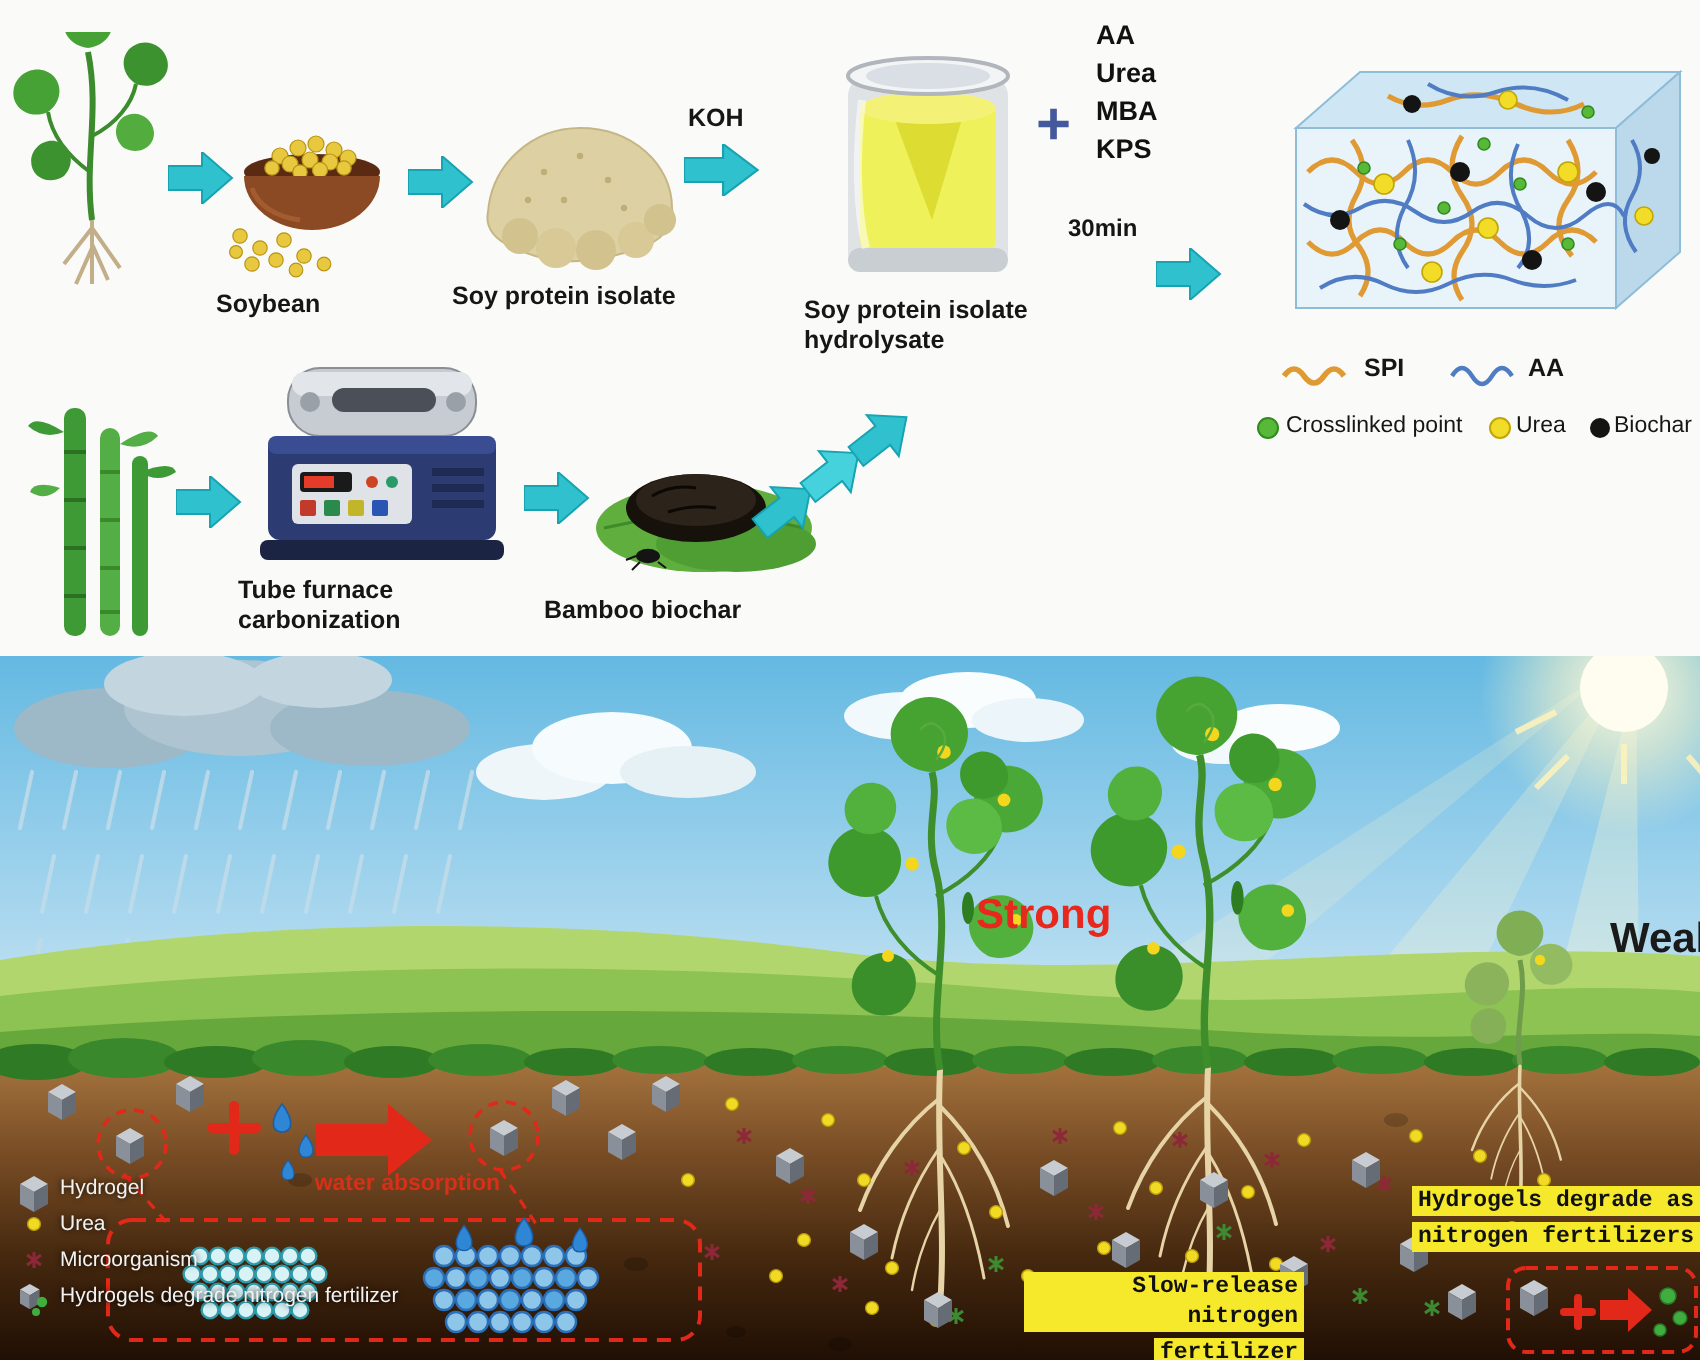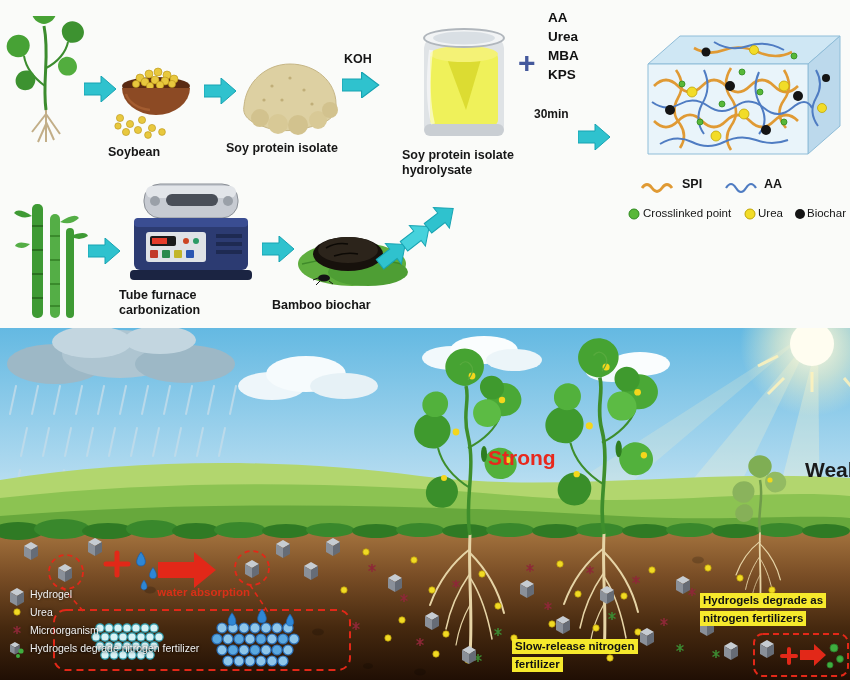--- a/index.html
+++ b/index.html
@@ -12,21 +12,21 @@
          text-align:left; line-height:15px; }
   .plus-big { position:absolute; font-weight:bold; font-size:30px; color:#44599c; }
   .reagent { font-weight:bold; font-size:13.5px; color:#111; line-height:19px; }
   .legend-txt { position:absolute; font-weight:bold; font-size:12.5px; color:#161616; }
   .legend-txt2 { position:absolute; font-weight:normal; font-size:11.5px; color:#161616; }
   .big-red { position:absolute; font-weight:bold; font-size:21px; color:#e8281c; }
   .big-black { position:absolute; font-weight:bold; font-size:21px; color:#1a1a1a; }
   .soil-legend { position:absolute; left:10px; top:588px; }
   .soil-legend .row { display:flex; align-items:flex-start; gap:5px; height:18px; }
   .soil-legend .txt { font-size:10.5px; color:#f2f2f2; text-shadow:0 0 3px rgba(0,0,0,.9); }
-  .hl { position:absolute; text-align:left; }
+  .hl { position:absolute; text-align:right;font-family:Liberation Mono, monospace; }
   .hl span { display:inline-block; background:#f6e92c; color:#111; font-weight:bold;
              font-size:11.5px; line-height:15px; padding:0 3px; }
   .red-note { position:absolute; color:#d83018; font-weight:bold; font-size:11.5px; text-align:right; }
 </style>
 </head>
 <body>
 
 <svg width="0" height="0" style="position:absolute" aria-hidden="true">
   <defs>
     <path id="leaf" d="M0,0 C-9,-1 -13,-10 -8,-16 C-4,-21 4,-21 8,-16 C13,-10 9,-1 0,0 Z"></path>

